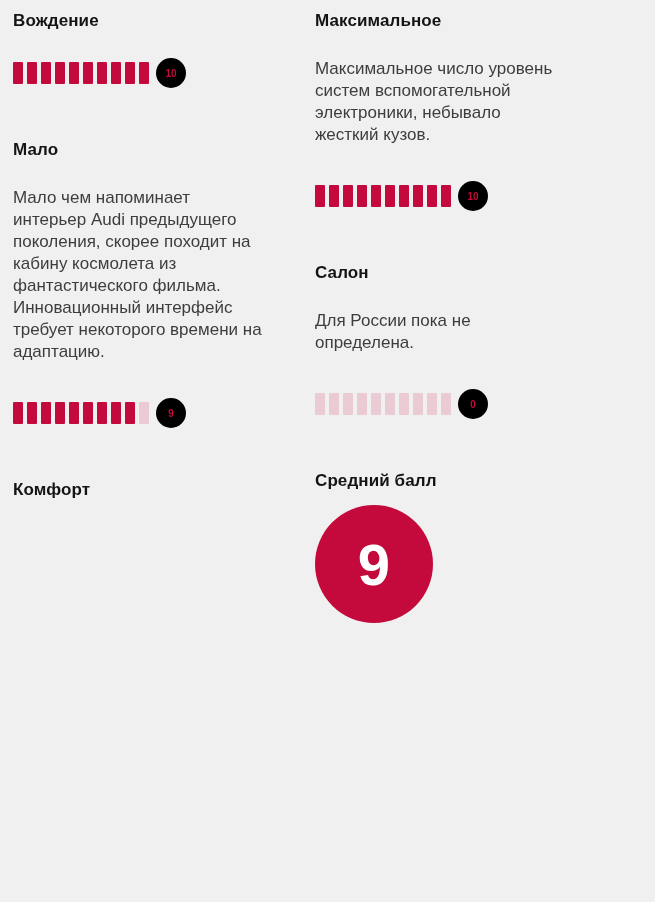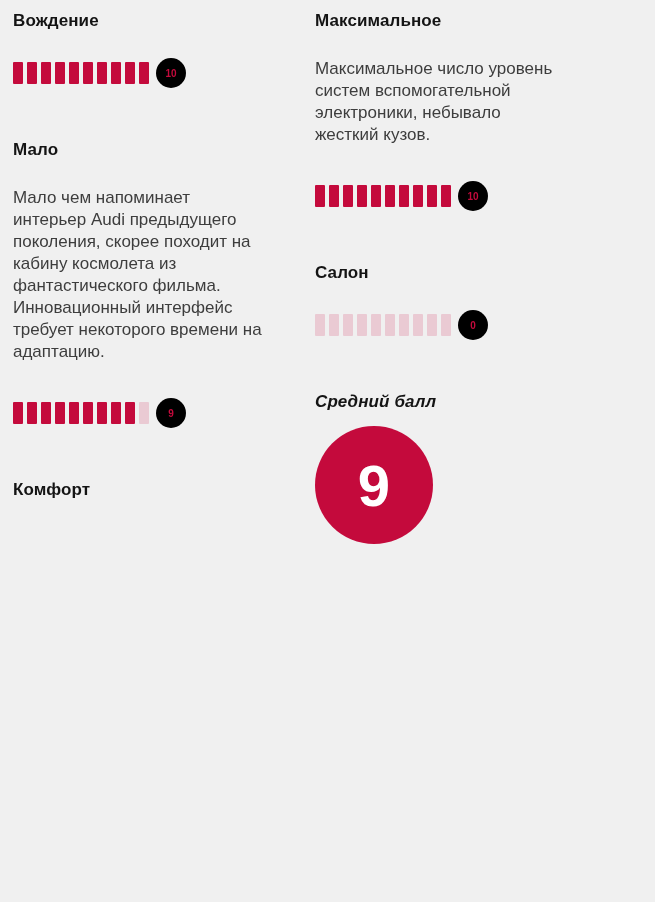--- a/index.html
+++ b/index.html
@@ -55,21 +55,21 @@
     margin-left: 7px;
     border-radius: 50%;
     background: #000000;
     color: #C40A3C;
     font-size: 10px;
     font-weight: 700;
     display: flex;
     align-items: center;
     justify-content: center;
   }
-  .avg h2 { margin-bottom: 14px; font-style: italic; }
+  .avg h2 { margin-bottom: 14px; }
   .avg-circle {
     width: 118px;
     height: 118px;
     border-radius: 50%;
     background: #C40A3C;
     color: #FFFFFF;
     font-size: 58px;
     font-weight: 700;
     display: flex;
     align-items: center;
@@ -155,20 +155,22 @@
             <span class="seg filled"></span>
             <span class="seg filled"></span>
             <span class="seg filled"></span>
           </div>
           <span class="score-bubble">10</span>
         </div>
     </section>
 
     <section>
       <h2>Салон</h2>
+      <p class="body-text">Для России пока не
+определена.</p>
       <div class="rating">
           <div class="segments">
             <span class="seg"></span>
             <span class="seg"></span>
             <span class="seg"></span>
             <span class="seg"></span>
             <span class="seg"></span>
             <span class="seg"></span>
             <span class="seg"></span>
             <span class="seg"></span>

